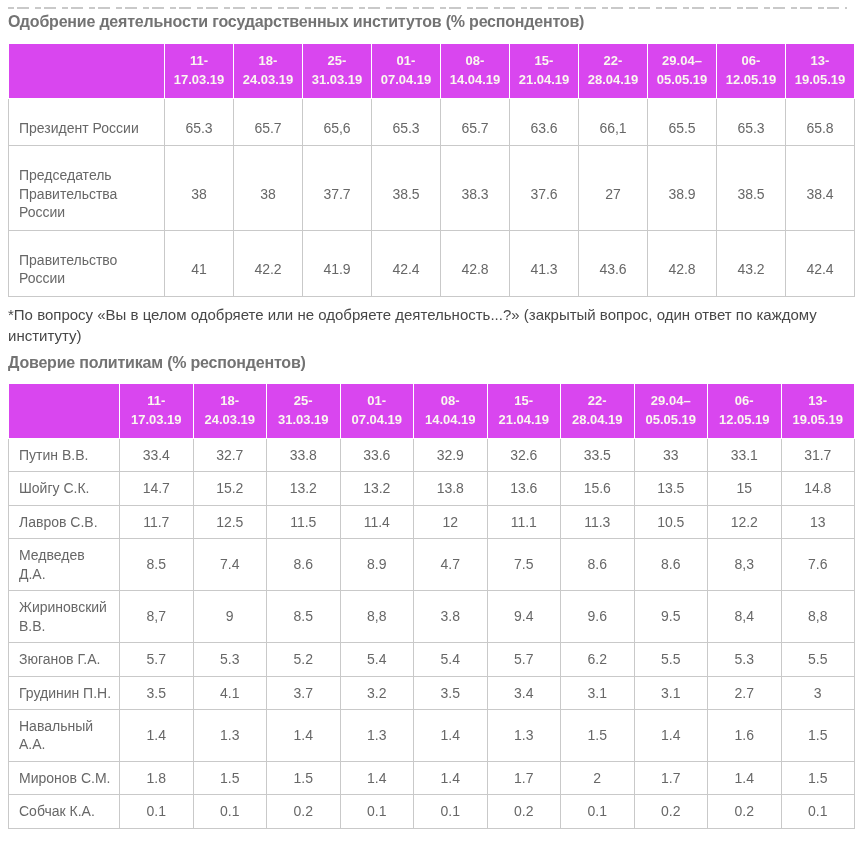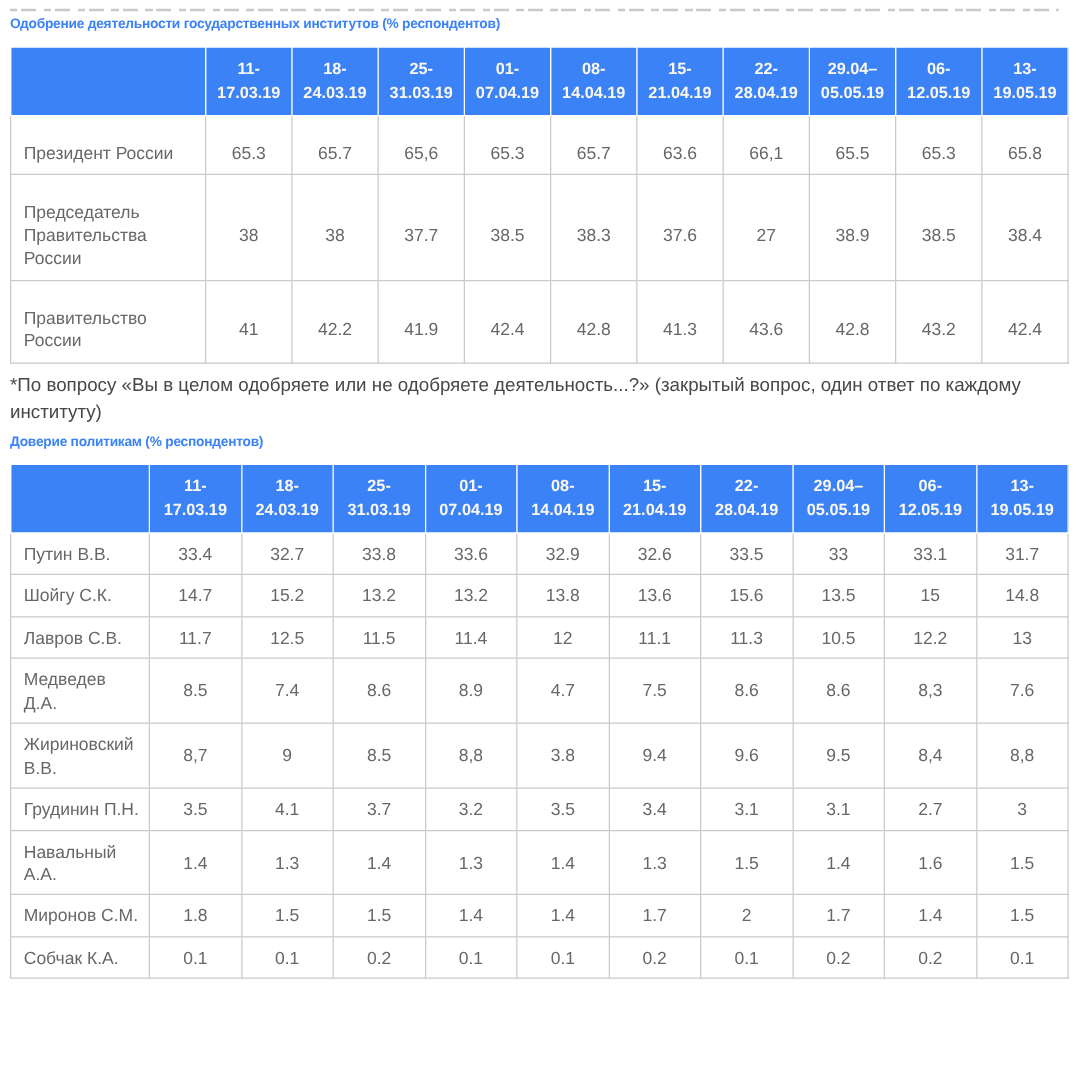--- a/index.html
+++ b/index.html
@@ -13,30 +13,30 @@
   .clipped-line{
     height:4px;width:99%;margin:0 0 2px 0;opacity:.45;
     background-image:
       repeating-linear-gradient(90deg,#8a8a8a 0 6px,transparent 6px 9px,#8a8a8a 9px 21px,transparent 21px 27px),
       repeating-linear-gradient(90deg,transparent 0 34px,#ffffff 34px 40px);
     background-size:100% 2px,100% 4px;
     background-position:0 2px,0 0;
     background-repeat:repeat-x;
   }
   .title{
-    font-size:11px;font-weight:bold;color:#3b82f6;
+    font-size:16px;font-weight:bold;color:#737373;
     margin:4px 0 12px 0;letter-spacing:-0.2px;
   }
   .title.second{margin:8px 0 11px 0;}
   table{
     width:100%;border-collapse:collapse;table-layout:fixed;
     border:1px solid #c9c9c9;
   }
   thead th{
-    background:#3b82f6;color:#faf8ef;
+    background:#d946ef;color:#faf8ef;
     font-size:13px;font-weight:bold;text-align:center;
     padding:8px 3px;line-height:1.45;vertical-align:middle;
     border:1px solid #ffffff;
   }
   table.approval th.corner{width:149px;}
   table.trust th.corner{width:104px;}
   tbody td{
     border:1px solid #c9c9c9;
     color:#676767;font-size:14px;line-height:1.32;
     text-align:center;vertical-align:middle;
@@ -198,20 +198,33 @@
           <td>8.5</td>
           <td>8,8</td>
           <td>3.8</td>
           <td>9.4</td>
           <td>9.6</td>
           <td>9.5</td>
           <td>8,4</td>
           <td>8,8</td>
         </tr>
         <tr>
+          <td class="rowlabel">Зюганов Г.А.</td>
+          <td>5.7</td>
+          <td>5.3</td>
+          <td>5.2</td>
+          <td>5.4</td>
+          <td>5.4</td>
+          <td>5.7</td>
+          <td>6.2</td>
+          <td>5.5</td>
+          <td>5.3</td>
+          <td>5.5</td>
+        </tr>
+        <tr>
           <td class="rowlabel">Грудинин П.Н.</td>
           <td>3.5</td>
           <td>4.1</td>
           <td>3.7</td>
           <td>3.2</td>
           <td>3.5</td>
           <td>3.4</td>
           <td>3.1</td>
           <td>3.1</td>
           <td>2.7</td>

